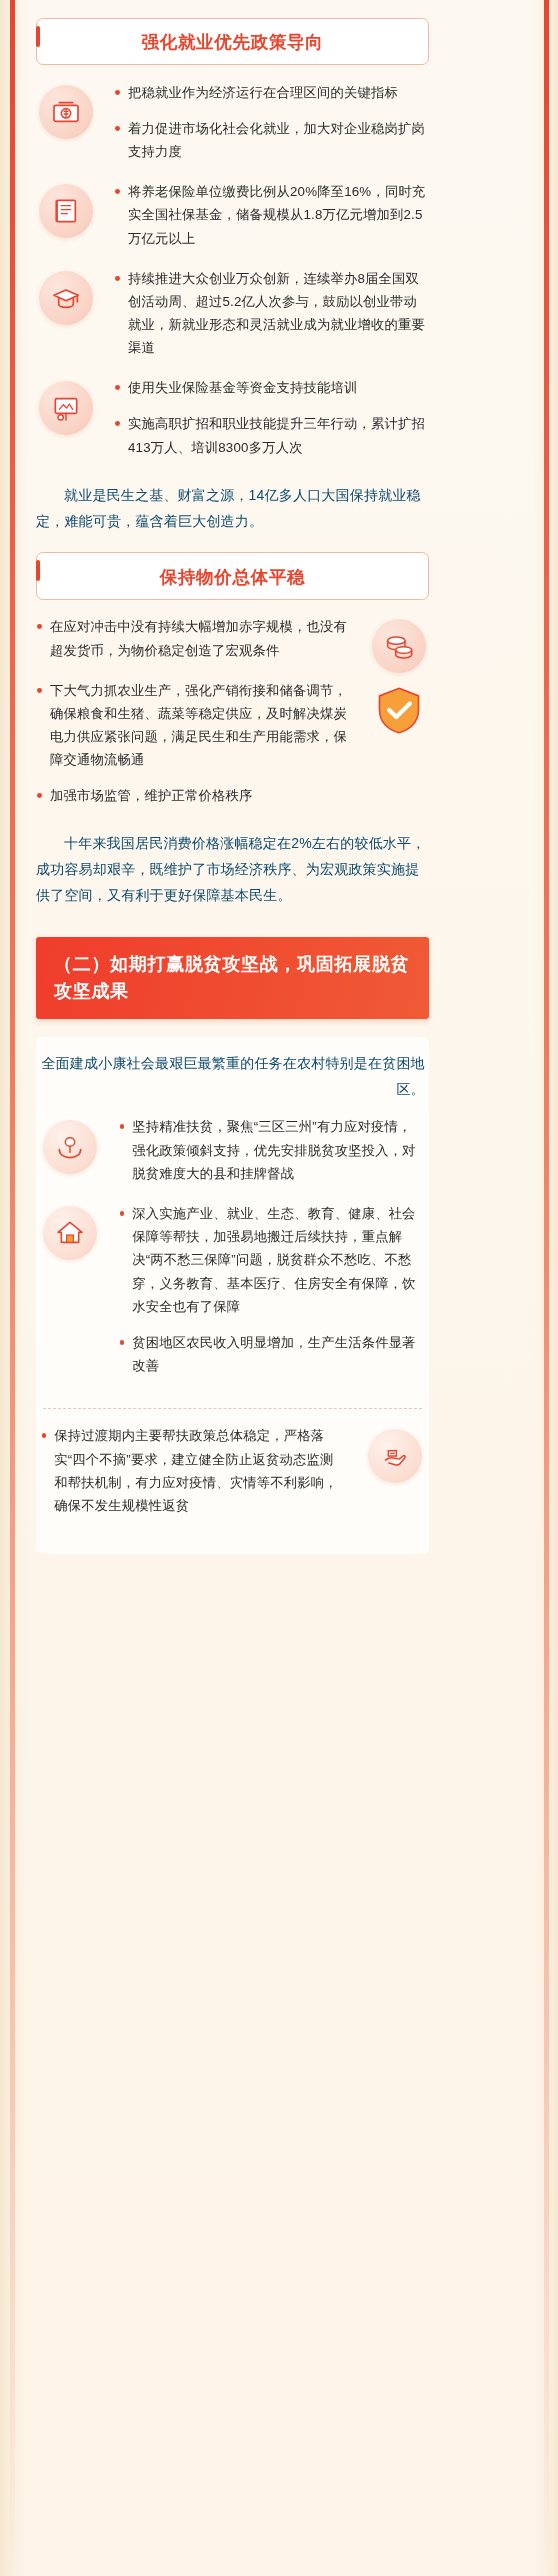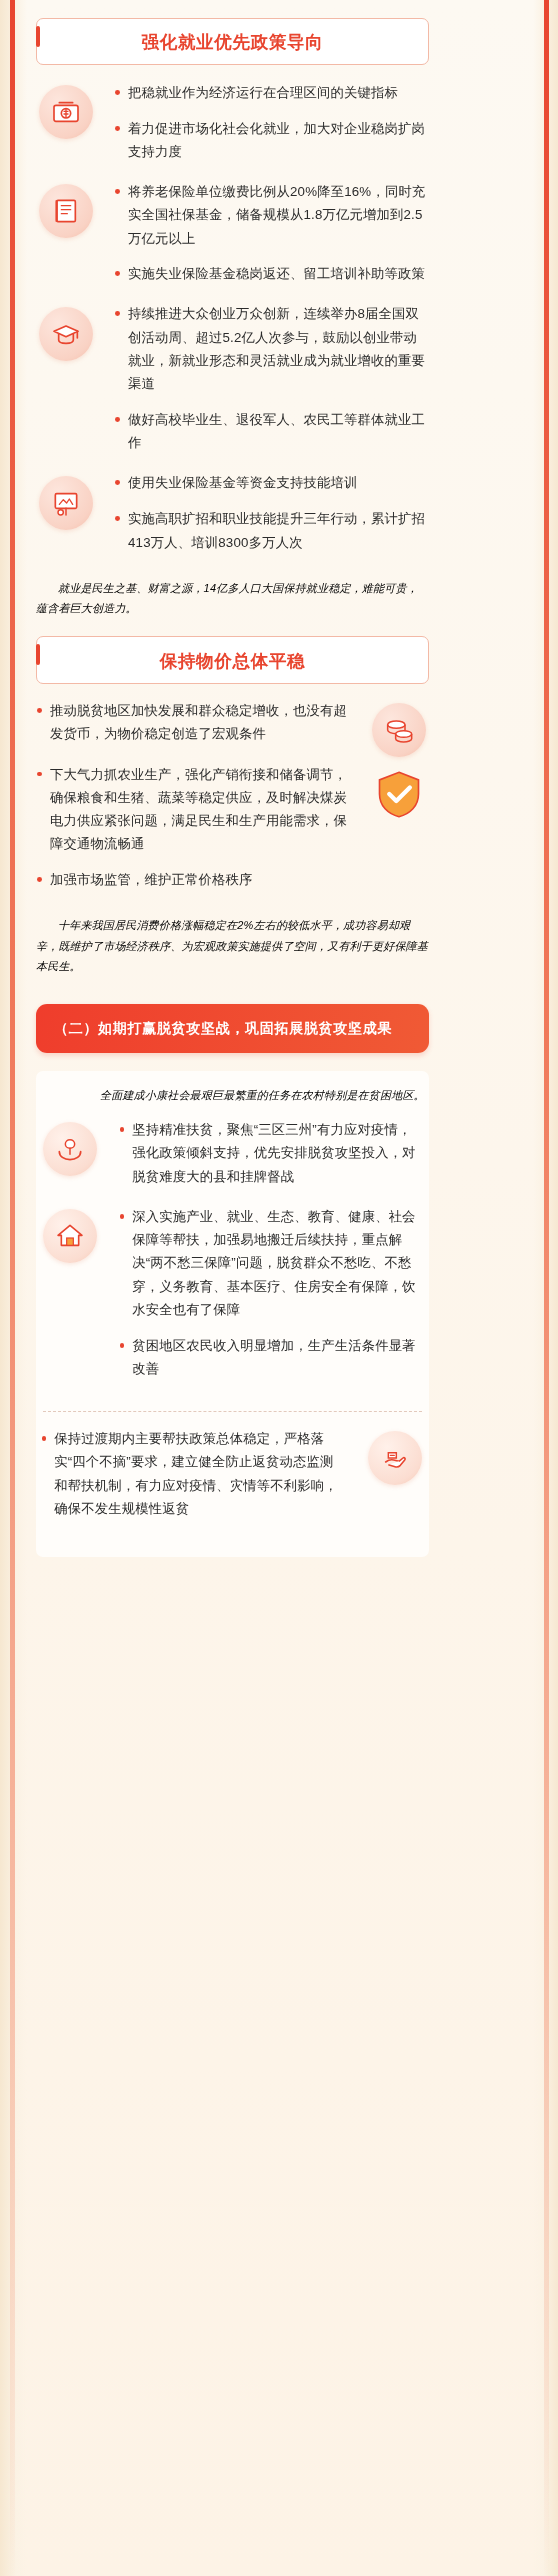--- a/index.html
+++ b/index.html
@@ -60,24 +60,24 @@
     font-size: 17.5px;
     font-weight: bold;
     letter-spacing: 0.7px;
     line-height: 1.4;
   }
 
   
   .red-heading {
     margin: 28px 0 18px 0;
     background: linear-gradient(100deg, #ef3d2c 0%, #f05a35 100%);
-    border-radius: 11px;
+    border-radius: 3px;
     padding: 14px 18px 14px 18px;
     color: #fff;
-    font-size: 14px;
+    font-size: 18px;
     font-weight: bold;
     line-height: 1.5;
     letter-spacing: 0.7px;
     box-shadow: 0 2.1px 5.6px rgba(232,69,47,0.18);
   }
 
   
   .block { position: relative; }
   .row {
     display: flex;
@@ -108,27 +108,26 @@
   ul.bl li::before {
     content: "";
     position: absolute;
     left: 1.4px; top: 9px;
     width: 4.9px; height: 4.9px;
     border-radius: 50%;
     background: #e8452f;
   }
 
   p.para {
-    font-size: 11px;
+    font-size: 14px;
     line-height: 1.85;
-    color: #000000;
+    color: #0c4a6e;
     letter-spacing: 0.2px;
     margin: 11.2px 0 12.6px 0;
     text-indent: 2em;
-    font-style: italic;
   }
   p.para.noindent { text-indent: 0; text-align: right; }
 
   .divider {
     border: none;
     border-top: 0.7px dashed #e3c9bc;
     margin: 18px 2.8px 15.4px 2.8px;
   }
 
   
@@ -199,39 +198,37 @@
           <svg viewBox="0 0 48 48" aria-hidden="true">
             <rect x="10" y="8" width="28" height="32" rx="2" fill="#fff" stroke="#e8452f" stroke-width="2.5"></rect>
             <path d="M17 16h14M17 22h14M17 28h9" stroke="#e8452f" stroke-width="2" stroke-linecap="round"></path>
             <path d="M10 8v32" stroke="#e8452f" stroke-width="3.5"></path>
           </svg>
         </div>
       </div>
       <div class="bullets">
         <ul class="bl">
           <li>将养老保险单位缴费比例从20%降至16%，同时充实全国社保基金，储备规模从1.8万亿元增加到2.5万亿元以上</li>
-          <li>实施失业保险基金稳岗返还、留工培训补助等政策</li>
         </ul>
       </div>
     </div>
 
     <div class="row">
       <div class="icon-cell">
         <div class="badge">
           <svg viewBox="0 0 48 48" aria-hidden="true">
             <path d="M24 12 42 20 24 28 6 20z" fill="#fff" stroke="#e8452f" stroke-width="2.5" stroke-linejoin="round"></path>
             <path d="M13 24v9c0 3 5 5 11 5s11-2 11-5v-9" fill="none" stroke="#e8452f" stroke-width="2.5" stroke-linecap="round"></path>
             <path d="M41 20v10" stroke="#e8452f" stroke-width="2.5" stroke-linecap="round"></path>
           </svg>
         </div>
       </div>
       <div class="bullets">
         <ul class="bl">
           <li>持续推进大众创业万众创新，连续举办8届全国双创活动周、超过5.2亿人次参与，鼓励以创业带动就业，新就业形态和灵活就业成为就业增收的重要渠道</li>
-          <li>做好高校毕业生、退役军人、农民工等群体就业工作</li>
         </ul>
       </div>
     </div>
 
     <div class="row">
       <div class="icon-cell">
         <div class="badge">
           <svg viewBox="0 0 48 48" aria-hidden="true">
             <rect x="8" y="10" width="32" height="22" rx="2" fill="#fff" stroke="#e8452f" stroke-width="2.5"></rect>
             <path d="M14 26l6-7 5 5 4-6 5 8" fill="none" stroke="#e8452f" stroke-width="2" stroke-linecap="round" stroke-linejoin="round"></path>
@@ -263,21 +260,21 @@
           <svg viewBox="0 0 48 48" aria-hidden="true">
             <ellipse cx="20" cy="16" rx="13" ry="5.5" fill="#fff" stroke="#e8452f" stroke-width="2.3"></ellipse>
             <path d="M7 16v8c0 3 5.8 5.5 13 5.5S33 27 33 24v-8" fill="none" stroke="#e8452f" stroke-width="2.3"></path>
             <ellipse cx="31" cy="30" rx="12" ry="5" fill="#fff" stroke="#e8452f" stroke-width="2.3"></ellipse>
             <path d="M19 30v7c0 2.7 5.4 5 12 5s12-2.3 12-5v-7" fill="none" stroke="#e8452f" stroke-width="2.3"></path>
           </svg>
         </div>
       </div>
       <div class="bullets">
         <ul class="bl">
-          <li>推动脱贫地区加快发展和群众稳定增收，也没有超发货币，为物价稳定创造了宏观条件</li>
+          <li>在应对冲击中没有持续大幅增加赤字规模，也没有超发货币，为物价稳定创造了宏观条件</li>
         </ul>
       </div>
     </div>
 
     <div class="row reverse">
       <div class="icon-cell">
         <div class="shield">
           <svg viewBox="0 0 48 48" aria-hidden="true">
             <path d="M24 4 42 11v13c0 11-7.8 18.5-18 21C13.8 42.5 6 35 6 24V11z" fill="#f7a03a" stroke="#e8452f" stroke-width="1.5"></path>
             <path d="M15 24l6.5 6.5L34 18" fill="none" stroke="#fff" stroke-width="4" stroke-linecap="round" stroke-linejoin="round"></path>

